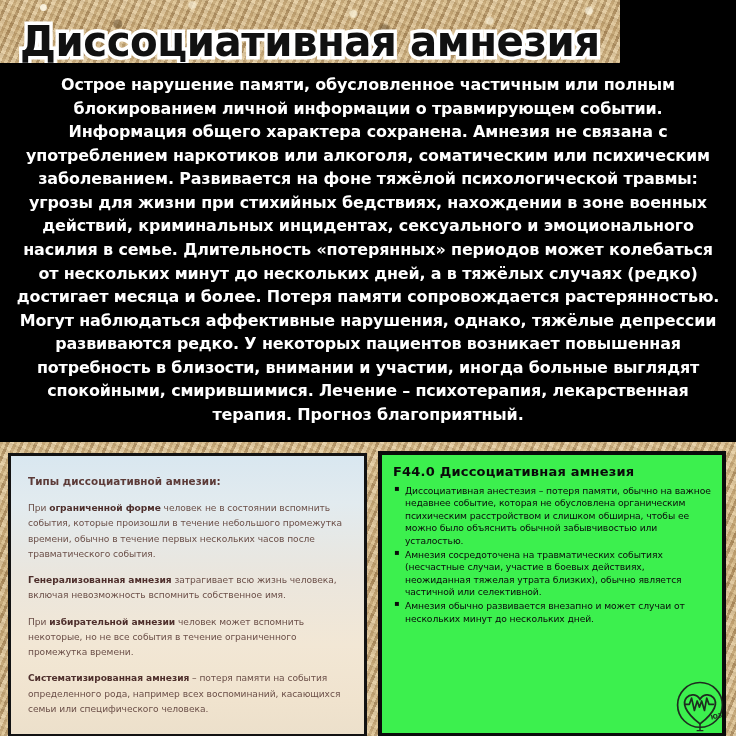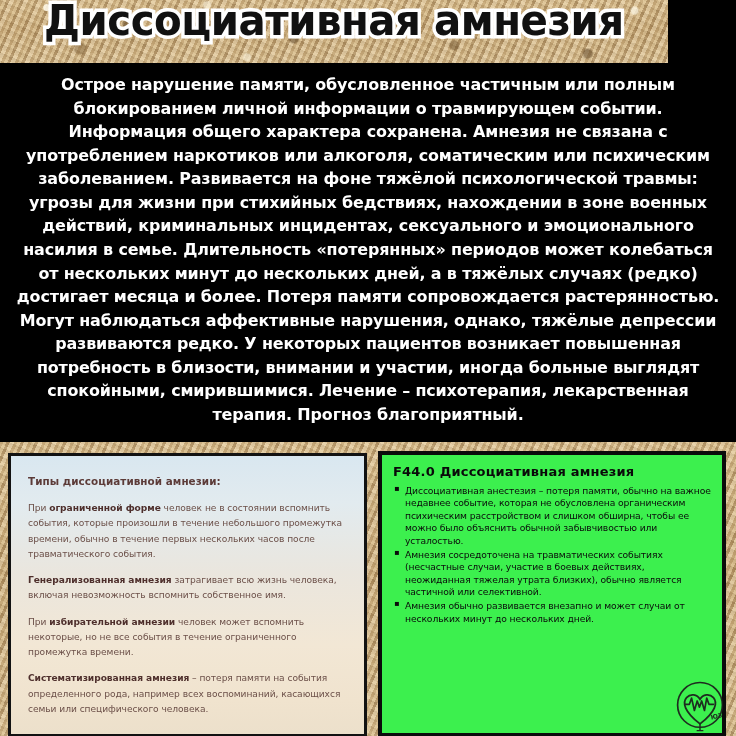--- a/index.html
+++ b/index.html
@@ -50,24 +50,24 @@
          rgba(112,84,46,.28) 0 2px,
          rgba(236,216,176,.30) 2px 5px,
          rgba(160,128,82,.25) 5px 8px),
       linear-gradient(180deg, #d9be90 0%, #c3a271 45%, #d6bd92 100%);
   }
 
   
   .title-bar {
     position: absolute;
     top: 0; left: 0;
-    width: 668px;
+    width: 620px;
     height: 63px;
     display: flex;
-    align-items: flex-start;
+    align-items: flex-end;
     justify-content: center;
   }
 
   .title-text {
     font-family: "DejaVu Sans", sans-serif;
     font-weight: 700;
     font-size: 42px;
     line-height: 1;
     letter-spacing: -0.5px;
     color: #111111;

